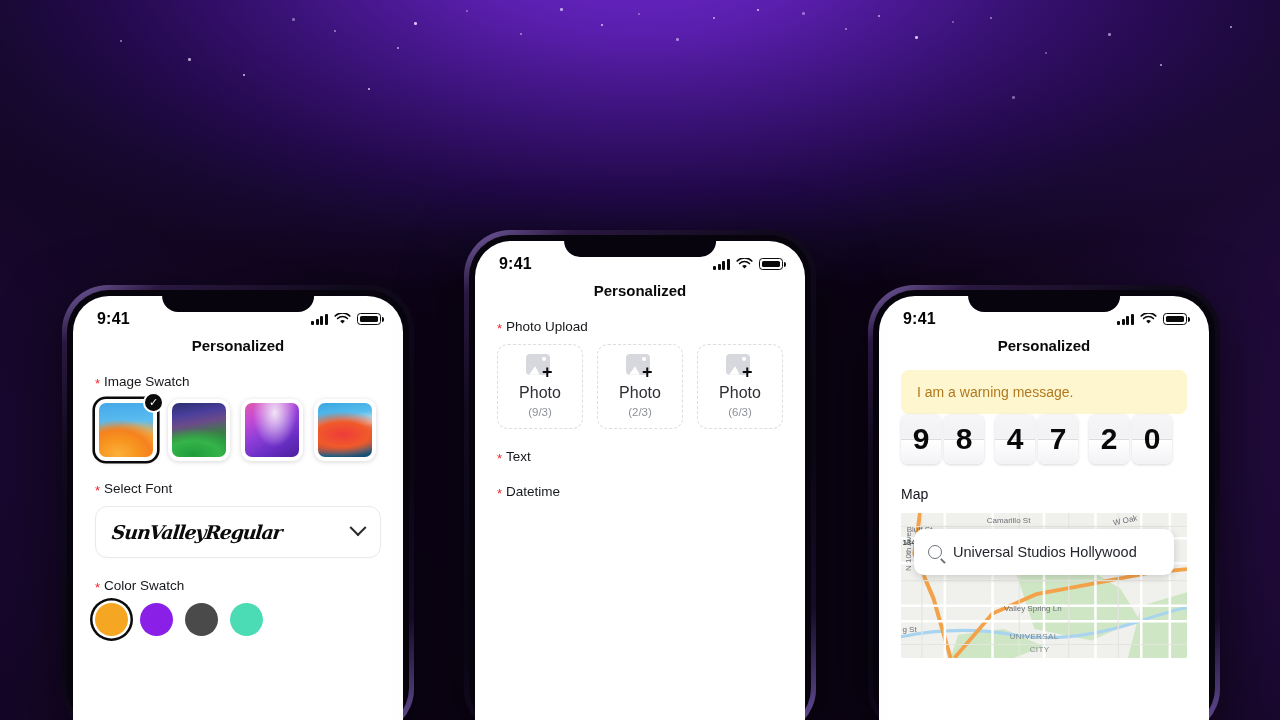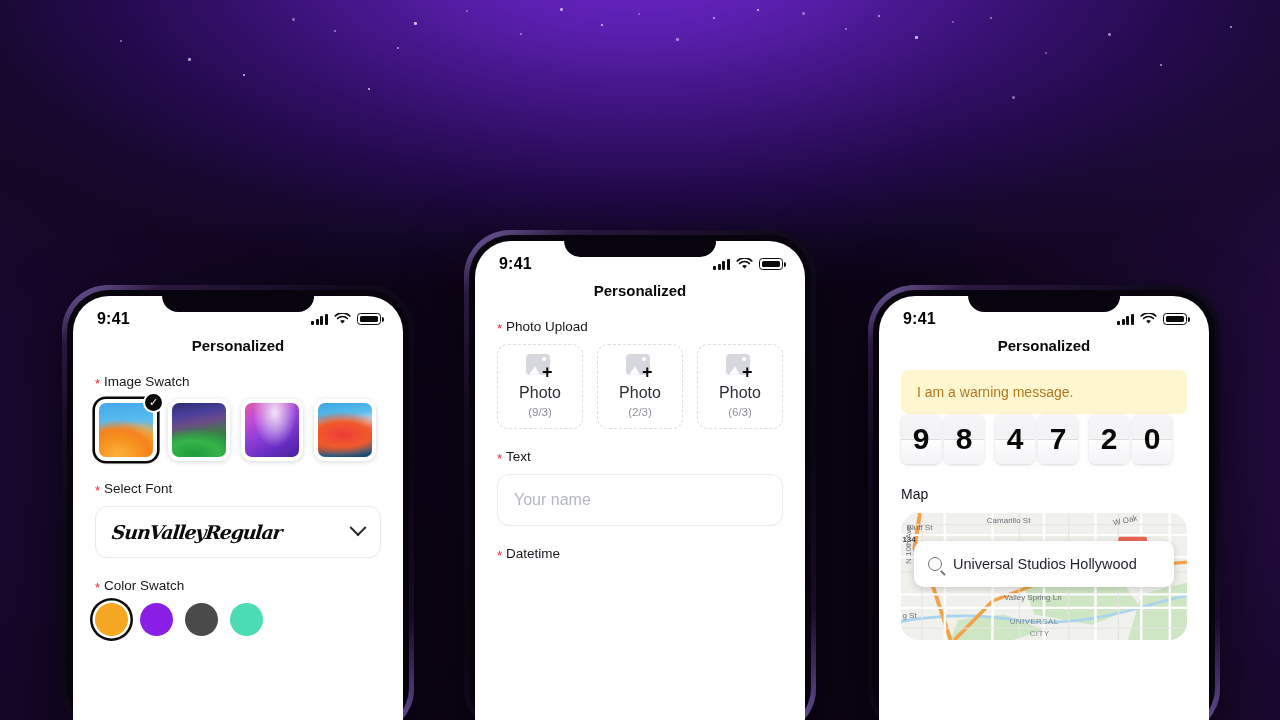--- a/index.html
+++ b/index.html
@@ -172,25 +172,25 @@
     width:40px; height:50px; border-radius:7px;
     background:linear-gradient(180deg,#f6f6f8 0%,#f2f2f5 48%,#ffffff 52%,#f3f3f6 100%);
     box-shadow:0 1px 3px rgba(0,0,0,.16);
     display:flex; align-items:center; justify-content:center;
     font-size:30px; font-weight:700; color:#090909; position:relative;
   }
   .cd-digit::after{content:"";position:absolute;left:0;right:0;top:50%;height:1px;background:rgba(0,0,0,.13);}
 
   
   .map-wrap {
-    position:relative; height:127px; border-radius:18px; overflow:hidden;
+    position:relative; height:145px; border-radius:2px; overflow:hidden;
     background:#eef0e9; margin-top:2px;
   }
   .map-search {
-    position:absolute; top:28px; left:13px; right:13px; height:46px;
+    position:absolute; top:16px; left:13px; right:13px; height:46px;
     background:#fff; border-radius:10px;
     box-shadow:0 2px 9px rgba(0,0,0,.16);
     display:flex; align-items:center; padding:0 14px; gap:11px; z-index:4;
   }
   .mag { width:14px; height:14px; border:1.8px solid #6c7078; border-radius:50%; position:relative; flex:none; }
   .mag::after{content:"";position:absolute;right:-5px;bottom:-4px;width:6px;height:1.8px;background:#6c7078;transform:rotate(45deg);}
   .map-q { font-size:14.5px; color:#23262c; white-space:nowrap; }
   .maplbl { position:absolute; font-size:8px; color:#6b6f76; white-space:nowrap; }
 </style>
 </head>
@@ -358,23 +358,20 @@
                 <div class="plus">+</div>
               </div>
             <div class="photo-lbl">Photo</div>
             <div class="photo-sub">(6/3)</div>
           </div>
         </div>
 
         <div class="field-label">
           <span class="req">*</span>
           <span>Text</span>
-        </div>
-        <div class="input-box">
-          <span class="input-ph">Your name</span>
         </div>
 
         <div class="field-label">
           <span class="req">*</span>
           <span>Datetime</span>
         </div>
       </div>
     </div>
   </div>
 </div>

